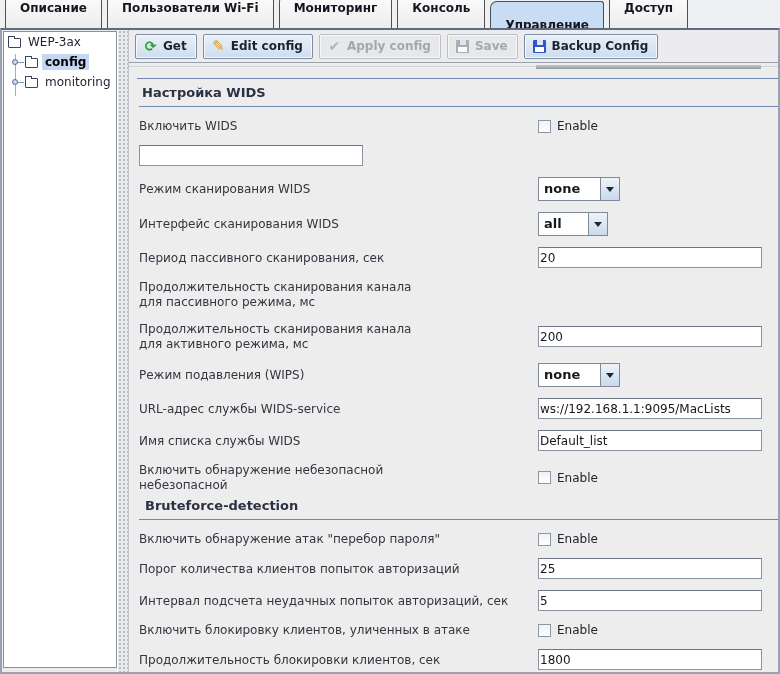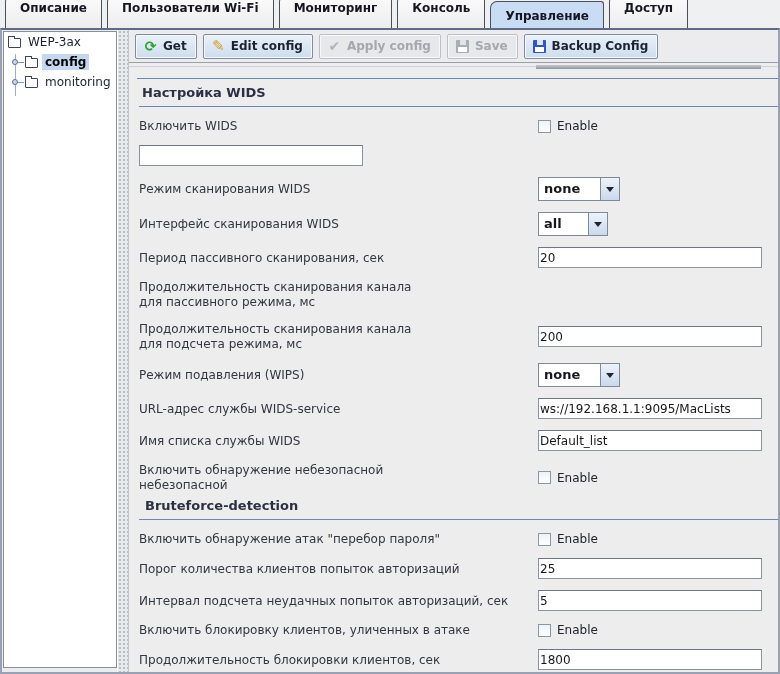--- a/index.html
+++ b/index.html
@@ -13,21 +13,21 @@
 
   
   .tabbar { height:28px; display:flex; align-items:flex-end; padding-left:5px; background:#eef0f2; }
   .tab {
     border:1px solid #4b4f58; border-bottom:none; border-radius:7px 3px 0 0;
     background:linear-gradient(#fbfbfc,#ededee);
     font-size:12px; font-weight:bold; color:#15161f;
     padding:5px 14px 5px 14px; margin-right:5px; height:33px; white-space:nowrap;
     cursor:default;
   }
-  .tab.selected { background:#c8dcf4; height:27px; padding-top:7px; }
+  .tab.selected { background:#c8dcf4; height:27px; padding-top:16px; }
 
   
   .panel {
     flex:1; display:flex; align-items:stretch;
     border:2px solid #98a2b4; border-top:2px solid #5f6b84; background:#ececee;
     overflow:hidden;
   }
 
   
   .tree-pane {
@@ -230,21 +230,21 @@
             </div>
             <div class="row">
               <div class="rlabel">
                 <div>Продолжительность сканирования канала</div>
                 <div>для пассивного режима, мс</div>
               </div>
             </div>
             <div class="row">
               <div class="rlabel">
                 <div>Продолжительность сканирования канала</div>
-                <div>для подсчета режима, мс</div>
+                <div>для активного режима, мс</div>
               </div>
               <div class="rctl">
                 <input class="tin" type="text" value="200" style="">
               </div>
             </div>
             <div class="row">
               <div class="rlabel">
                 <div>Режим подавления (WIPS)</div>
               </div>
               <div class="rctl">

